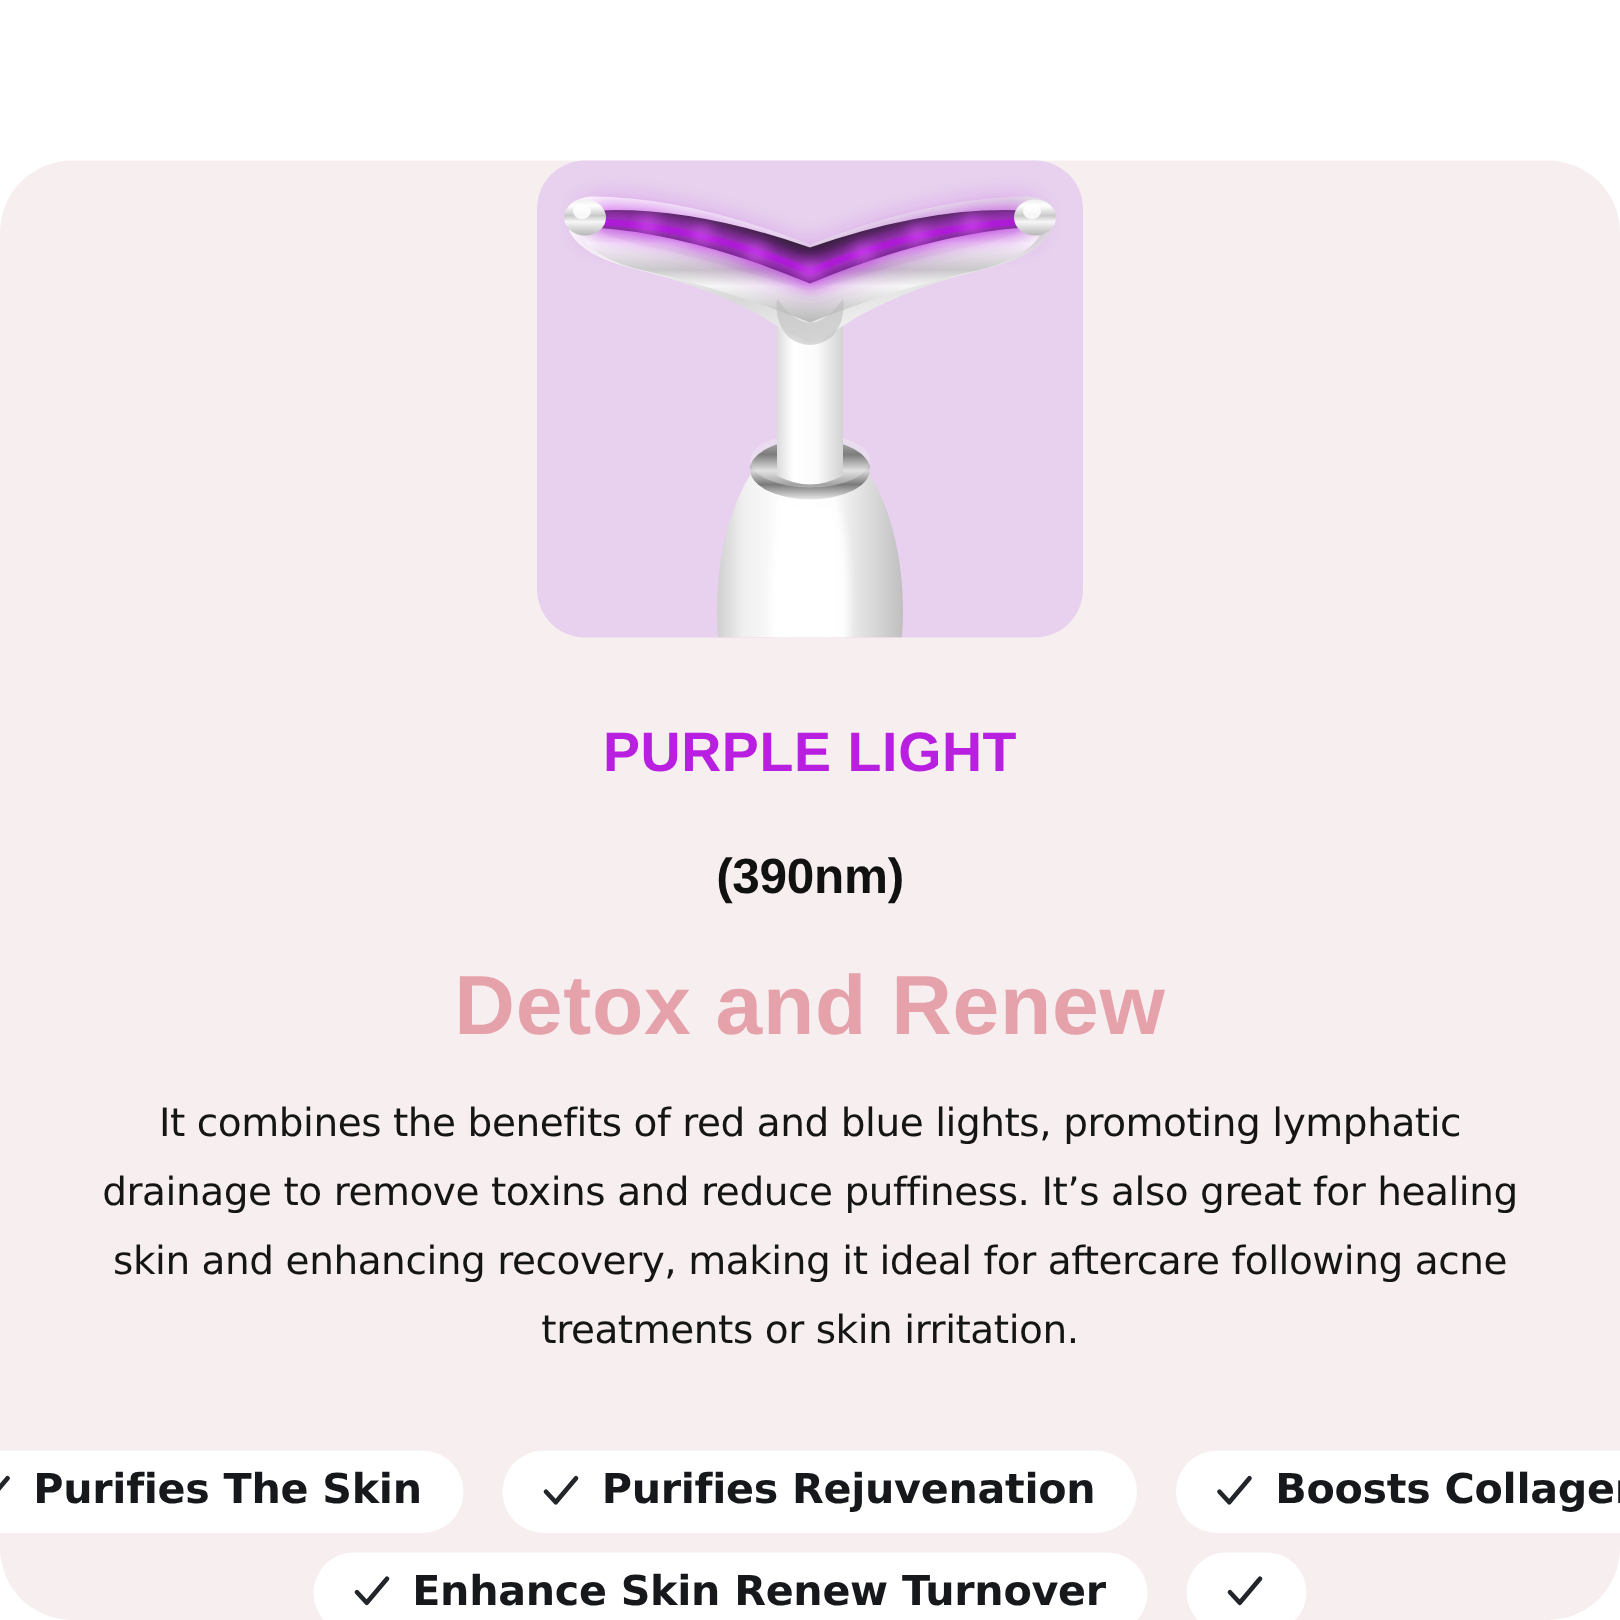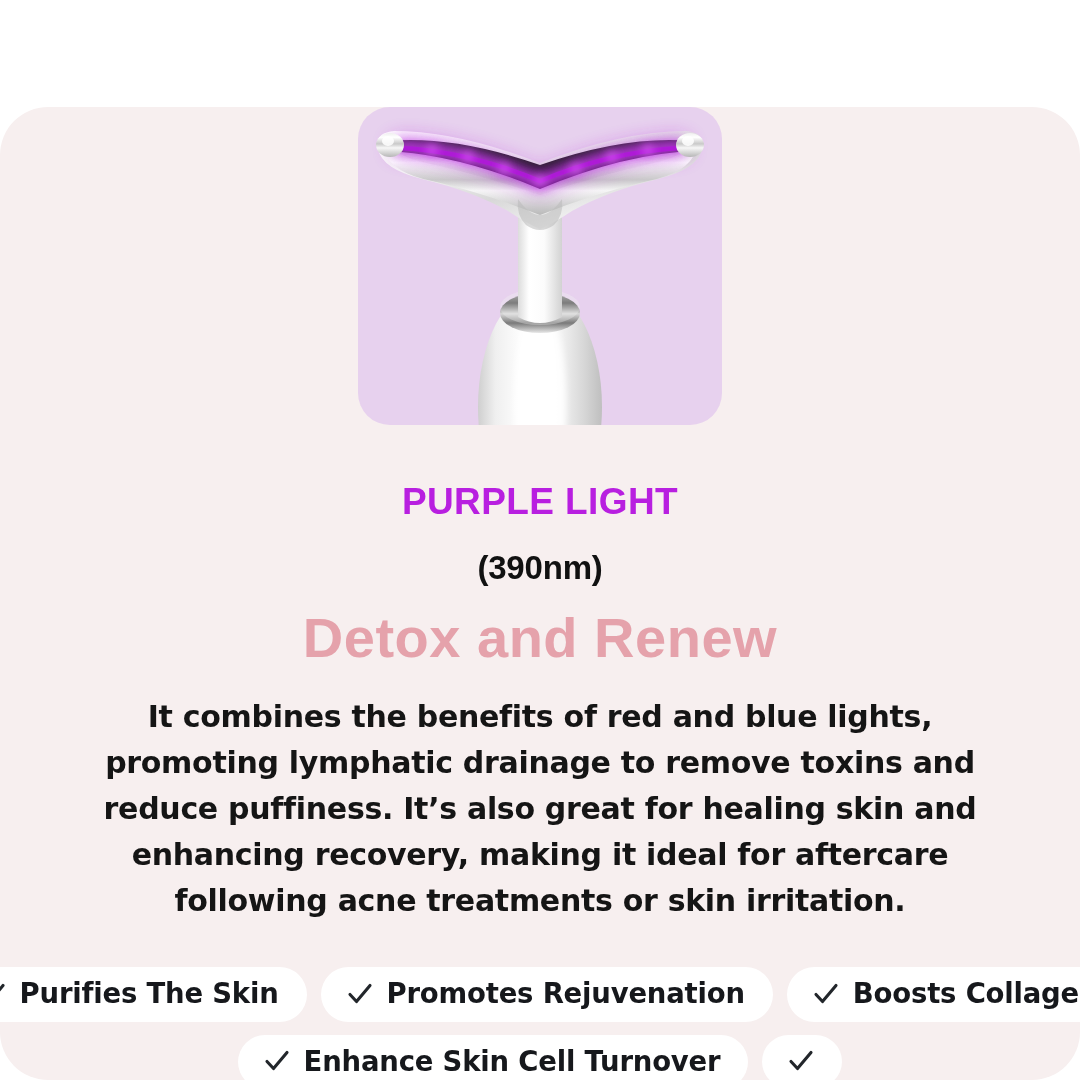--- a/index.html
+++ b/index.html
@@ -59,21 +59,21 @@
     margin: 0;
     padding-top: 56px;
     font-size: 37px;
     font-weight: 700;
     letter-spacing: 0.4px;
     color: #B81FE0;
     font-family: "Liberation Sans", sans-serif;
   }
 
   #wavelength {
-    margin: 0;
+    margin: 16px;
     padding-top: 26px;
     font-size: 33px;
     font-weight: 700;
     color: #111111;
     letter-spacing: -0.2px;
     font-family: "Liberation Sans", sans-serif;
   }
 
   #tagline {
     margin: 0;
@@ -82,41 +82,41 @@
     font-weight: 700;
     color: #E5A2AB;
     font-family: Liberation Sans, sans-serif;
     letter-spacing: 0.5px;
   }
 
   #description {
     margin: 0 auto;
     padding-top: 24px;
     width: 960px;
-    font-size: 30px;
+    font-size: 26px;
     line-height: 46px;
-    font-weight: 700;
+    font-weight: 400;
     color: #151515;
     font-family: "DejaVu Sans", "Liberation Sans", sans-serif;
     letter-spacing: -0.3px;
   }
 
   
   #benefits {
     position: absolute;
     left: 0;
     top: 860px;
     width: 1080px;
   }
 
   .benefit-row {
     display: flex;
     justify-content: center;
     align-items: center;
-    gap: 14px;
+    gap: 26px;
     margin-bottom: 13px;
   }
 
   .benefit-pill {
     display: flex;
     align-items: center;
     gap: 14px;
     background: #FFFFFF;
     border-radius: 999px;
     padding: 13px 28px 14px 26px;
@@ -268,37 +268,37 @@
         <svg class="check-icon" viewBox="0 0 26 26">
           <path d="M3 13.5 L9.5 20.5 L23 4.5" stroke="#22262B" stroke-width="3.1" fill="none" stroke-linecap="round" stroke-linejoin="round"></path>
         </svg>
         <span class="benefit-label">Purifies The Skin</span>
       </div>
 
       <div class="benefit-pill">
         <svg class="check-icon" viewBox="0 0 26 26">
           <path d="M3 13.5 L9.5 20.5 L23 4.5" stroke="#22262B" stroke-width="3.1" fill="none" stroke-linecap="round" stroke-linejoin="round"></path>
         </svg>
-        <span class="benefit-label">Promotes Rejuvenation</span>
+        <span class="benefit-label">Purifies Rejuvenation</span>
       </div>
 
       <div class="benefit-pill">
         <svg class="check-icon" viewBox="0 0 26 26">
           <path d="M3 13.5 L9.5 20.5 L23 4.5" stroke="#22262B" stroke-width="3.1" fill="none" stroke-linecap="round" stroke-linejoin="round"></path>
         </svg>
         <span class="benefit-label">Boosts Collagen</span>
       </div>
     </div>
 
     <div class="benefit-row">
       <div class="benefit-pill">
         <svg class="check-icon" viewBox="0 0 26 26">
           <path d="M3 13.5 L9.5 20.5 L23 4.5" stroke="#22262B" stroke-width="3.1" fill="none" stroke-linecap="round" stroke-linejoin="round"></path>
         </svg>
-        <span class="benefit-label">Enhance Skin Cell Turnover</span>
+        <span class="benefit-label">Enhance Skin Renew Turnover</span>
       </div>
 
       <div class="benefit-pill">
         <svg class="check-icon" viewBox="0 0 26 26">
           <path d="M3 13.5 L9.5 20.5 L23 4.5" stroke="#22262B" stroke-width="3.1" fill="none" stroke-linecap="round" stroke-linejoin="round"></path>
         </svg>
       </div>
     </div>
 
   </div>

